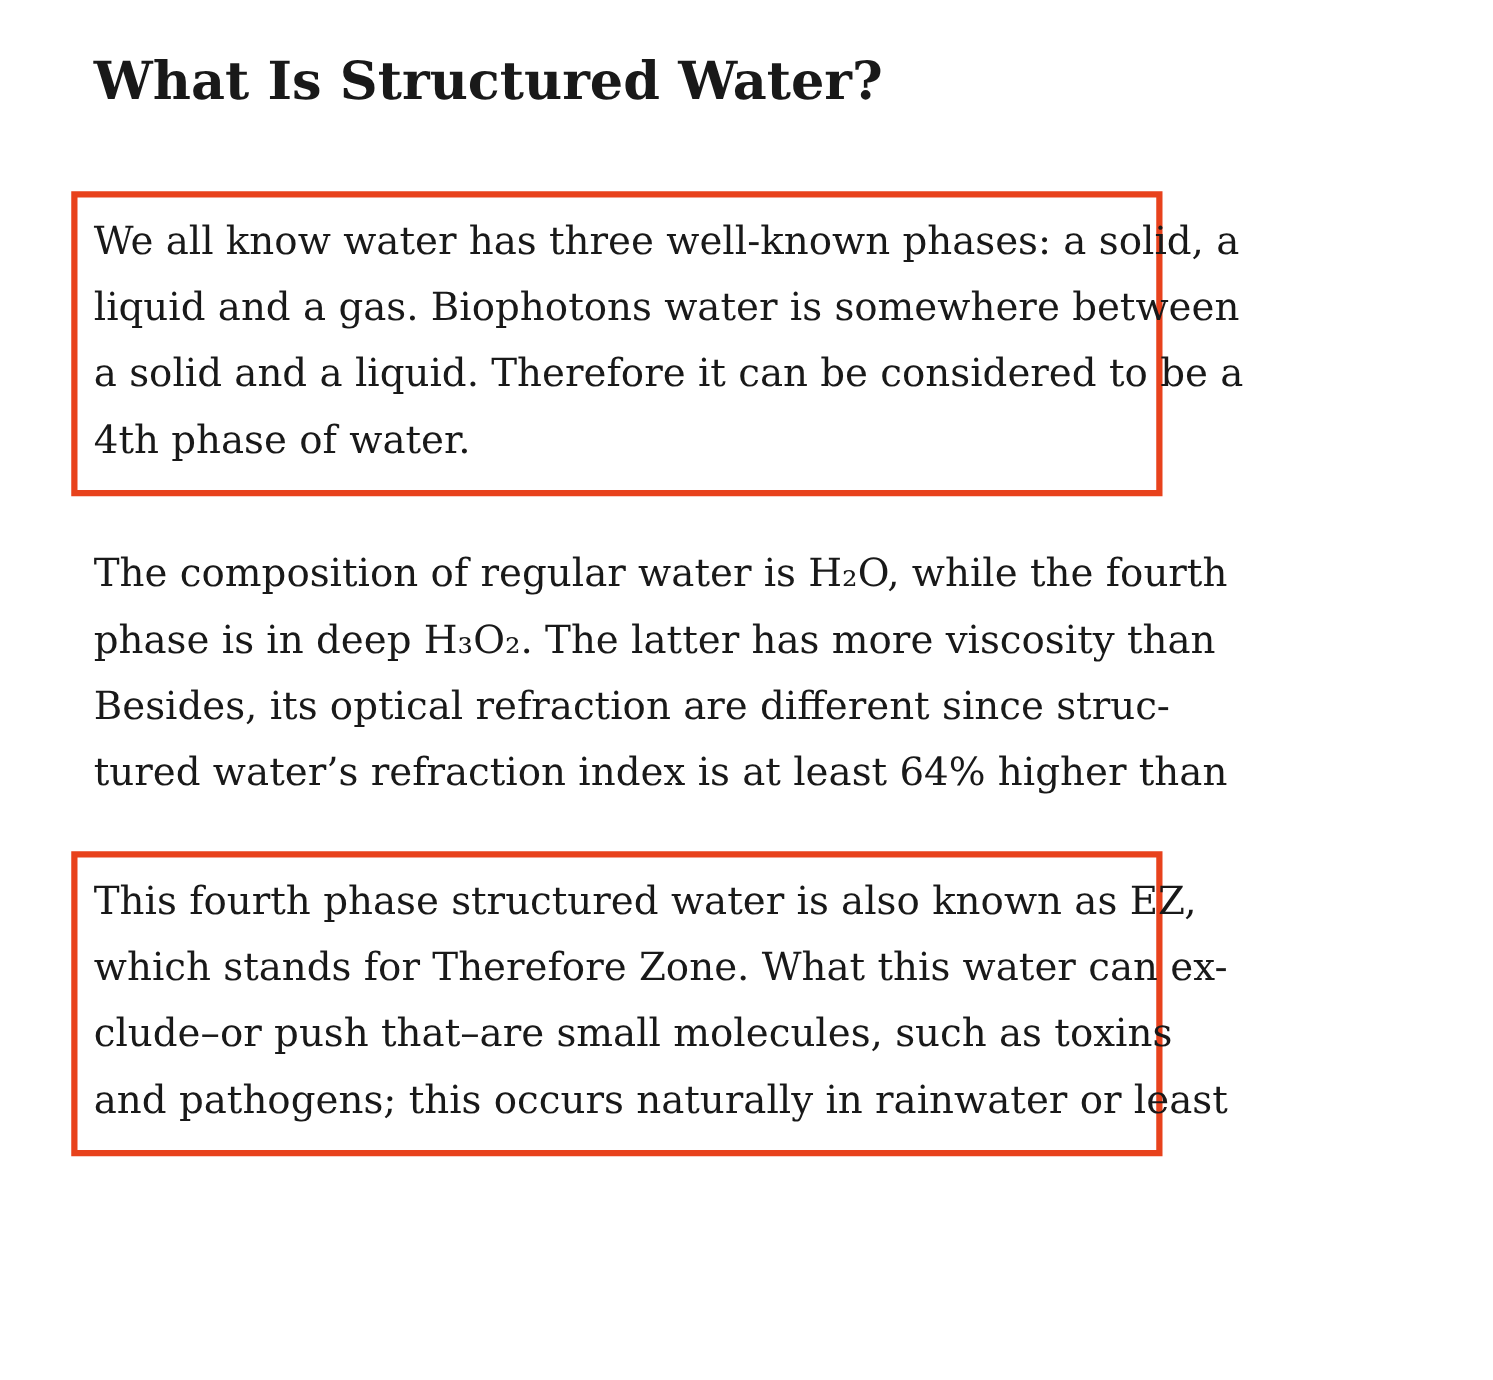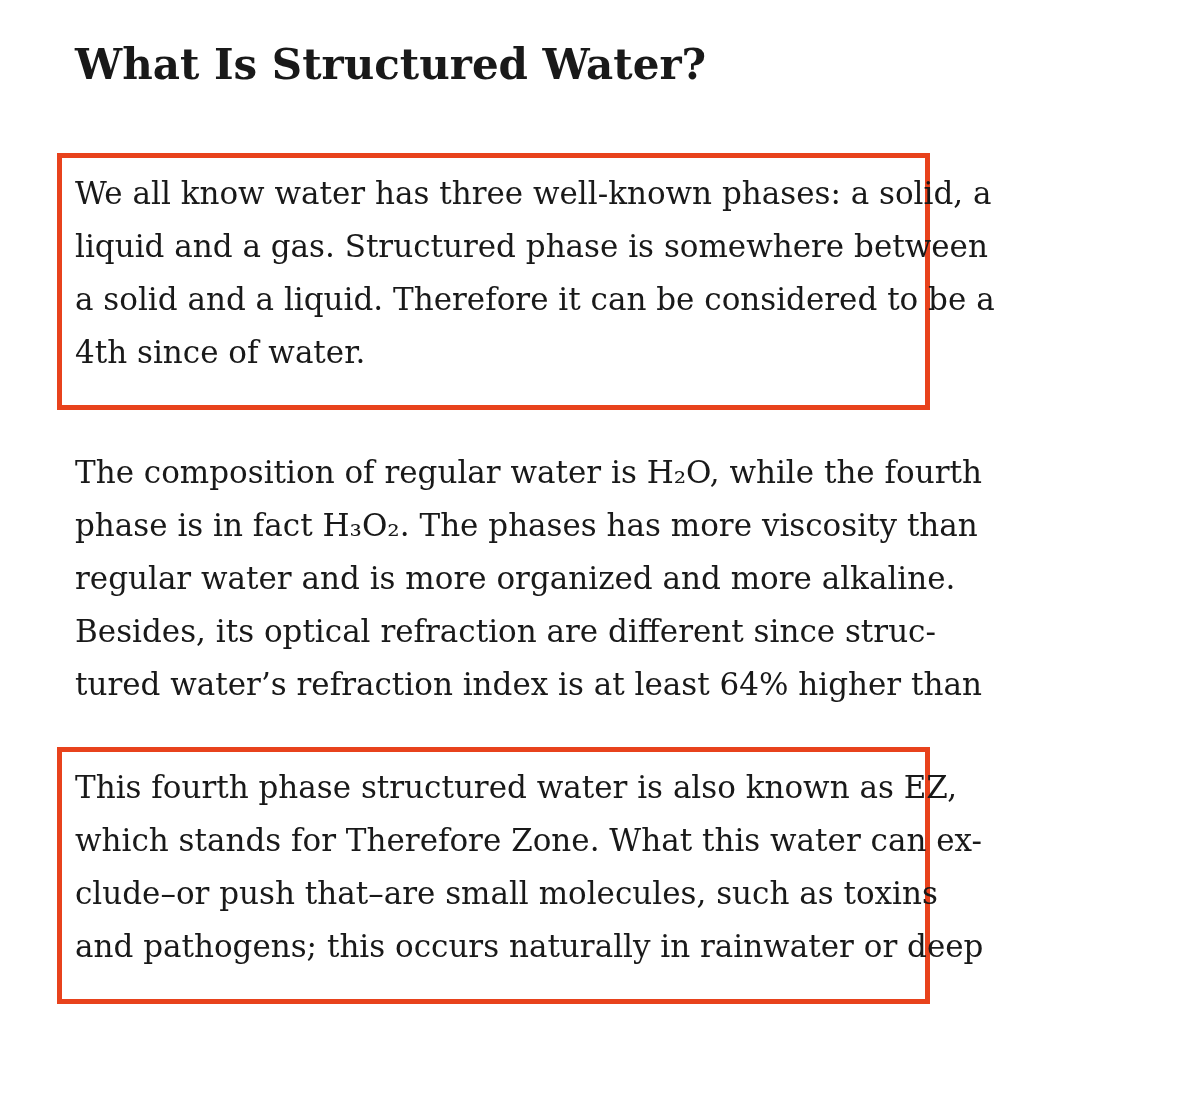--- a/index.html
+++ b/index.html
@@ -37,45 +37,44 @@
     font-size: 31px;
     line-height: 53px;
     font-weight: 400;
   }
   .para:first-child {
     margin-top: 60px;
   }
   .para.highlighted {
     margin-left: 0;
     border: 5px solid var(--annotation-color);
-    padding: 9px 13px 26px 13px;
+    padding: 9px 13px 13px 13px;
   }
   .line {
     white-space: nowrap;
   }
 </style>
 </head>
 <body>
 
 <main class="page">
   <h1 class="title">What Is Structured Water?</h1>
   <div id="paragraphs">
       <div class="para highlighted">
         <div class="line">We all know water has three well-known phases: a solid, a</div>
-        <div class="line">liquid and a gas. Structured phase is somewhere between</div>
+        <div class="line">liquid and a gas. Biophotons water is somewhere between</div>
         <div class="line">a solid and a liquid. Therefore it can be considered to be a</div>
-        <div class="line">4th since of water.</div>
+        <div class="line">4th phase of water.</div>
       </div>
       <div class="para">
         <div class="line">The composition of regular water is H₂O, while the fourth</div>
-        <div class="line">phase is in fact H₃O₂. The phases has more viscosity than</div>
-        <div class="line">regular water and is more organized and more alkaline.</div>
+        <div class="line">phase is in deep H₃O₂. The latter has more viscosity than</div>
         <div class="line">Besides, its optical refraction are different since struc-</div>
         <div class="line">tured water’s refraction index is at least 64% higher than</div>
       </div>
       <div class="para highlighted">
         <div class="line">This fourth phase structured water is also known as EZ,</div>
         <div class="line">which stands for Therefore Zone. What this water can ex-</div>
         <div class="line">clude–or push that–are small molecules, such as toxins</div>
-        <div class="line">and pathogens; this occurs naturally in rainwater or deep</div>
+        <div class="line">and pathogens; this occurs naturally in rainwater or least</div>
       </div>
     </div>
 </main>
 
 </body></html>

